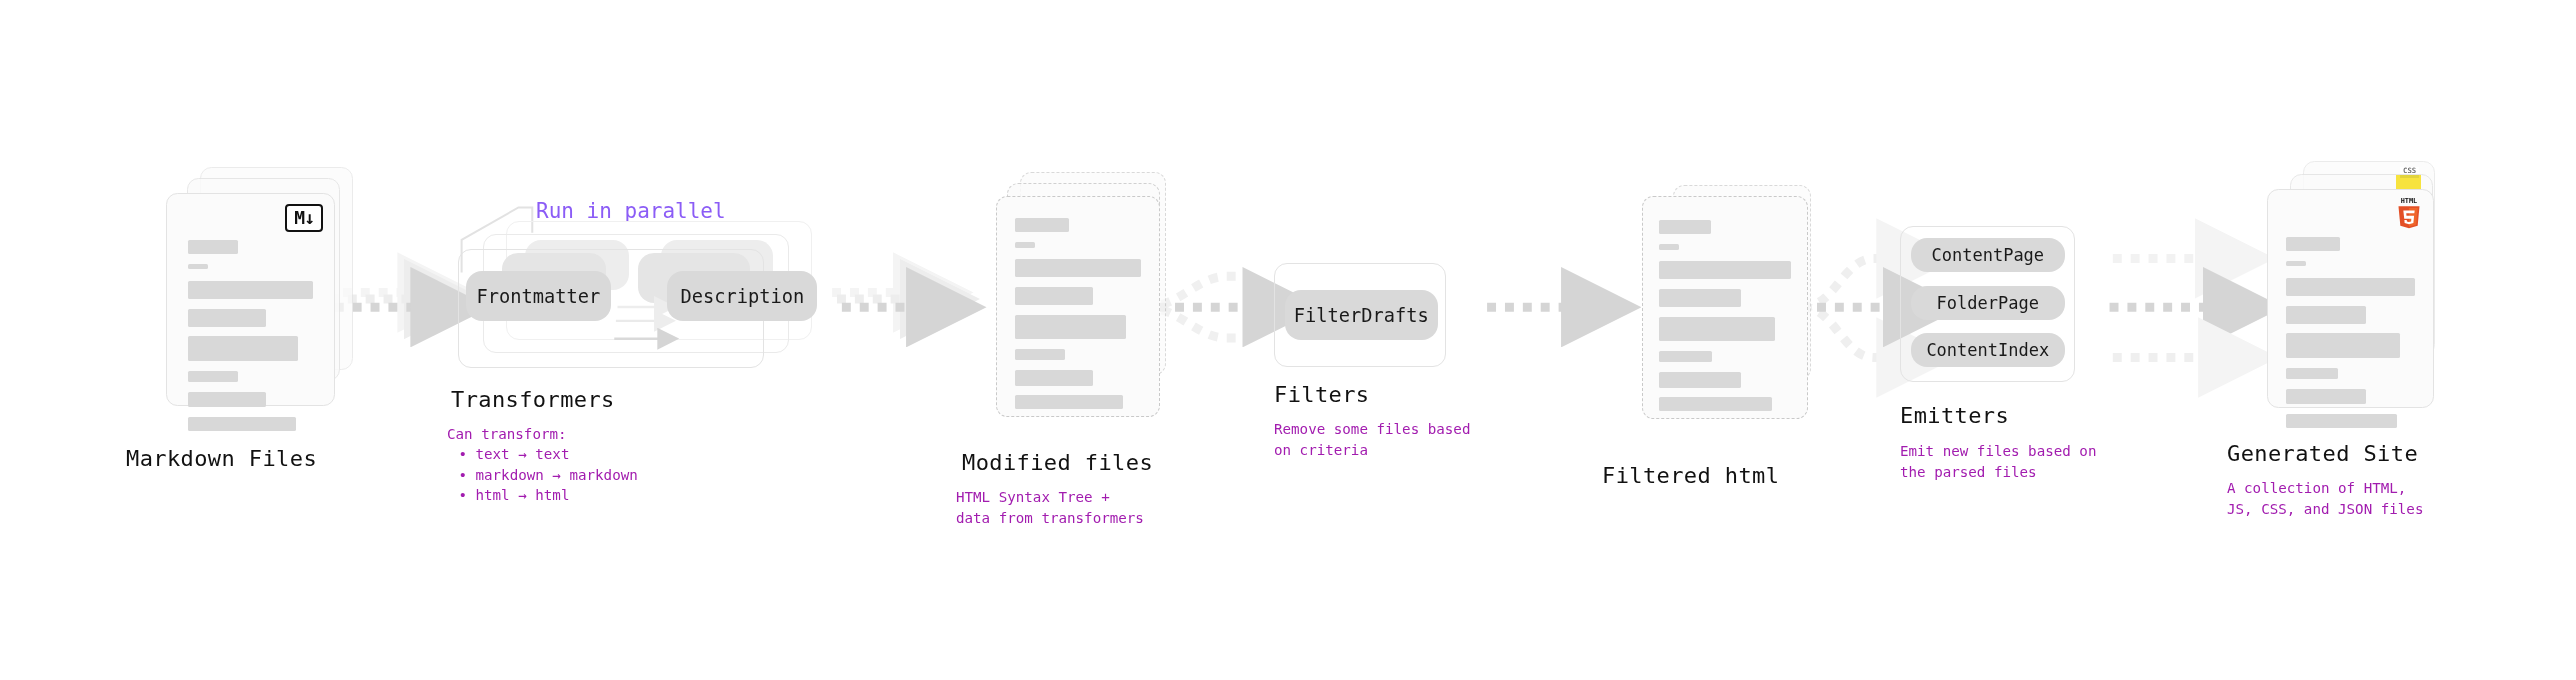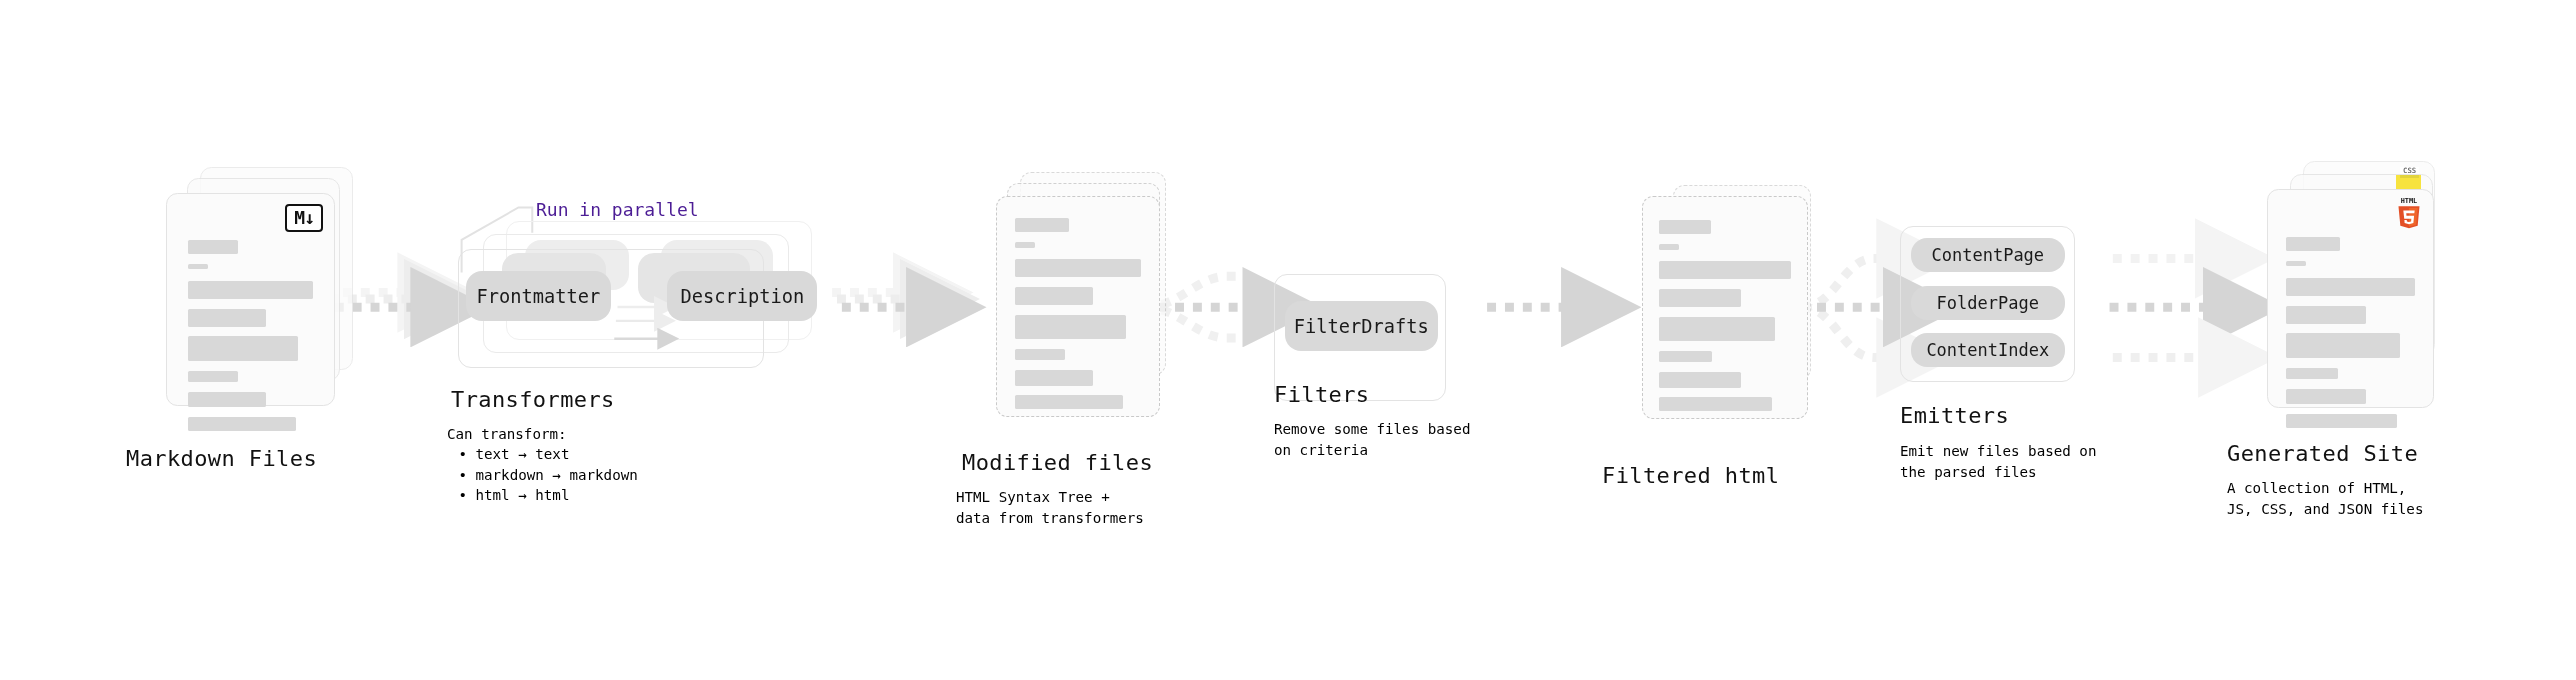--- a/index.html
+++ b/index.html
@@ -28,22 +28,22 @@
   .cssbadge .cssbar{width:100%;height:3.3px;background:#2965f1;margin-top:0.8px;}
 
   
   .groupbox{position:absolute;border:1.6px solid #e3e3e3;border-radius:13px;background:transparent;box-sizing:border-box;}
   .chip{position:absolute;background:#d9d9d9;border-radius:16px;
         display:flex;align-items:center;justify-content:center;
         font-size:18.7px;color:#1a1a1a;white-space:nowrap;}
 
   
   .title{position:absolute;font-size:22px;letter-spacing:0.4px;color:#111;white-space:nowrap;}
-  .sub{position:absolute;font-size:14.2px;line-height:1.45;color:#000000;white-space:pre;}
-  .ghostlabel{position:absolute;font-size:18px;color:#4c1d95;white-space:nowrap;}
+  .sub{position:absolute;font-size:14.2px;line-height:1.45;color:#a21caf;white-space:pre;}
+  .ghostlabel{position:absolute;font-size:21px;color:#8b5cf6;white-space:nowrap;}
 
   .svgl{position:absolute;left:0;top:0;overflow:visible;pointer-events:none;}
 </style>
 </head>
 <body>
 
 <svg class="svgl" width="2576" height="681" viewBox="0 0 3170 838">
   <defs>
     <marker id="ah" markerWidth="9" markerHeight="9" refX="1" refY="4.5" orient="auto">
       <path d="M0,0 L9,4.5 L0,9 Z" fill="#d5d5d5"></path>
@@ -162,21 +162,21 @@
         <div class="bar" style="width:86%;height:14px;"></div>
       </div>
     </div>
   </div>
   <div class="title" style="left:6px;top:278px;">Modified files</div>
   <div class="sub" style="left:0px;top:315px;">HTML Syntax Tree +
 data from transformers</div>
 </div>
 
 <div class="stage" style="left:1274px;top:258px;">
-  <div class="groupbox" style="left:0px;top:16px;width:172px;height:127px;">
+  <div class="groupbox" style="left:0px;top:5px;width:172px;height:104px;">
     <div class="chip" style="left:9.8px;top:26px;width:153px;height:50px;">FilterDrafts</div>
   </div>
   <div class="title" style="left:0px;top:124px;">Filters</div>
   <div class="sub" style="left:0px;top:161px;">Remove some files based
 on criteria</div>
 </div>
 
 <div class="stage" style="left:1602px;top:185px;">
   <div class="docstack" style="width:187px;height:244px;">
     <div class="doc dashed b1" style="left:31px;top:0px;width:138px;height:195px;"></div>

